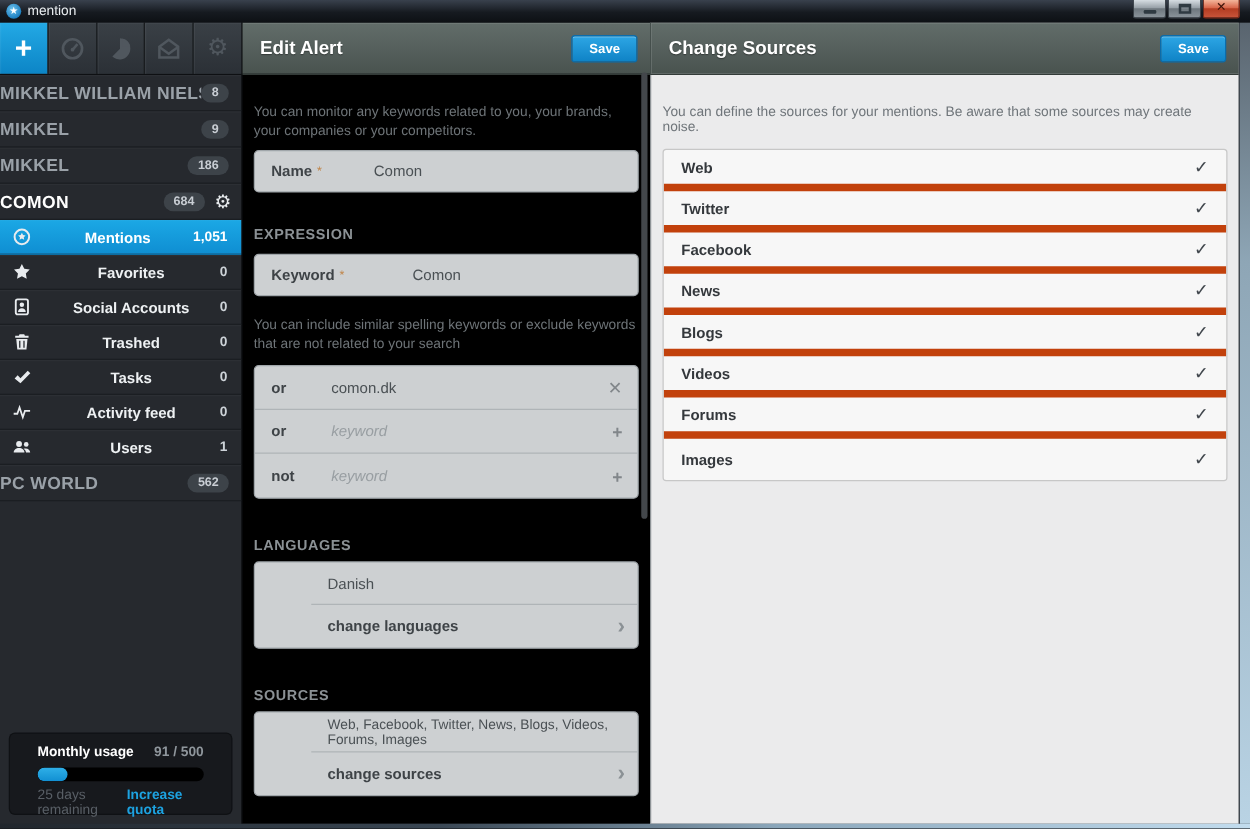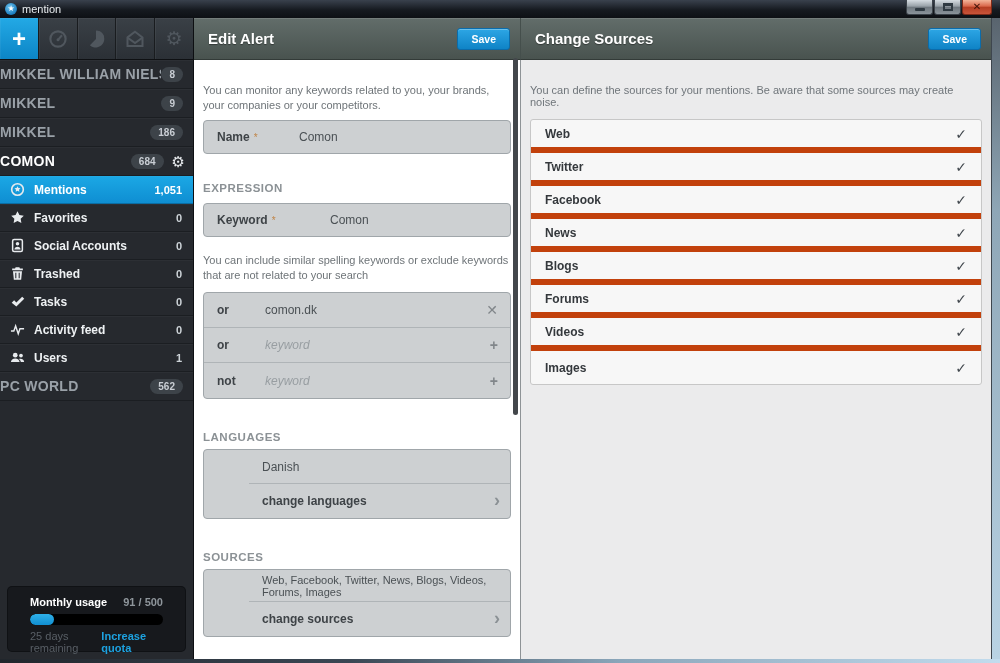--- a/index.html
+++ b/index.html
@@ -41,21 +41,21 @@
   .alert-row { height:29px; display:flex; align-items:center; border-bottom:1px solid #1b1e22;
     box-shadow:inset 0 1px 0 rgba(255,255,255,.03); cursor:pointer; }
   .alert-name { flex:1; font-size:14px; font-weight:bold; letter-spacing:.3px;
     color:#9aa1a8; text-transform:uppercase; white-space:nowrap; overflow:hidden; }
   .alert-row.active .alert-name { color:#fff; }
   .badge { background:#3d4349; color:#c9ced4; font-size:10px; font-weight:bold;
     border-radius:9px; padding:2px 8px; margin-right:10px; }
   .alert-gear { color:#e8ebee; font-size:15px; margin-right:8px; margin-left:-2px; line-height:15px; }
 
   .nav-row { height:28px; display:flex; align-items:center; border-bottom:1px solid #1b1e22;
-    box-shadow:inset 0 1px 0 rgba(255,255,255,.03); cursor:pointer; }
+    box-shadow:inset 0 1px 0 rgba(255,255,255,.03); cursor:pointer;text-align:center; }
   .nav-row.active { background:linear-gradient(#1ba8e5,#0f8ed2); border-bottom-color:#0b6da3; }
   .nav-icon { width:16px; height:16px; margin:0 8px 0 10px; color:#e8ebee; }
   .nav-icon svg { width:15px; height:15px; display:block; }
   .nav-label { flex:1; color:#eef1f3; font-size:12px; font-weight:bold; }
   .nav-count { color:#cdd3d8; font-size:11px; font-weight:bold; padding-right:11px; }
   .nav-row.active .nav-label, .nav-row.active .nav-count { color:#fff; }
 
   .usage-box { position:absolute; left:8px; right:8px; bottom:8px; height:64px;
     background:#17191d; border-radius:4px; padding:9px 22px 0; box-shadow:0 0 0 1px #0f1114; }
   .usage-line { display:flex; justify-content:space-between; align-items:center; }
@@ -69,21 +69,21 @@
   
   .panel { position:absolute; top:18px; bottom:4px; }
   .panel-header { height:42px; background:linear-gradient(#626d6a,#49534f);
     border-bottom:1px solid #333b38; display:flex; align-items:center; padding:0 10px 0 14px;
     box-shadow:inset 0 1px 0 rgba(255,255,255,.12); }
   .panel-title { flex:1; color:#fff; font-size:15px; font-weight:bold; text-shadow:0 1px 1px rgba(0,0,0,.4); }
   .save-btn { background:linear-gradient(#2da6e5,#0f83c6); border:1px solid #0b6cab; border-radius:3px;
     color:#fff; font-size:10.5px; font-weight:bold; padding:4px 13px; cursor:pointer;
     font-family:inherit; box-shadow:inset 0 1px 0 rgba(255,255,255,.3); }
 
-  .panel-edit { left:193px; width:327px; background:#ffffff; border-left:1px solid #0d0f12; }
+  .panel-edit { left:193px; width:327px; background:#000000; border-left:1px solid #0d0f12; }
   .panel-edit .panel-body { padding:0 9px; }
   .intro { margin-top:23px; font-size:11px; line-height:14.5px; color:#6e7478; }
   .field { position:relative; margin-top:8px; height:34px; background:#cdd0d2;
     border:1px solid #a0a6aa; border-radius:4px; display:flex; align-items:center;
     padding-left:13px; cursor:text; }
   .f-label { font-size:12px; font-weight:bold; color:#3e4347; }
   .f-req { font-size:10px; color:#c08447; margin-left:4px; }
   .f-value { position:absolute; top:0; line-height:32px; font-size:12px; color:#4a5054; }
   .name-field .f-value { left:95px; }
   .keyword-field { margin-top:9px; }
@@ -383,25 +383,25 @@
           </div>
           <div class="check-row">
             <span class="check-label">News</span>
             <span class="check-mark"></span>
           </div>
           <div class="check-row">
             <span class="check-label">Blogs</span>
             <span class="check-mark"></span>
           </div>
           <div class="check-row">
+            <span class="check-label">Videos</span>
+            <span class="check-mark"></span>
+          </div>
+          <div class="check-row">
             <span class="check-label">Forums</span>
-            <span class="check-mark"></span>
-          </div>
-          <div class="check-row">
-            <span class="check-label">Videos</span>
             <span class="check-mark"></span>
           </div>
           <div class="check-row">
             <span class="check-label">Images</span>
             <span class="check-mark"></span>
           </div>
         </div>
     </div>
   </div>
 

